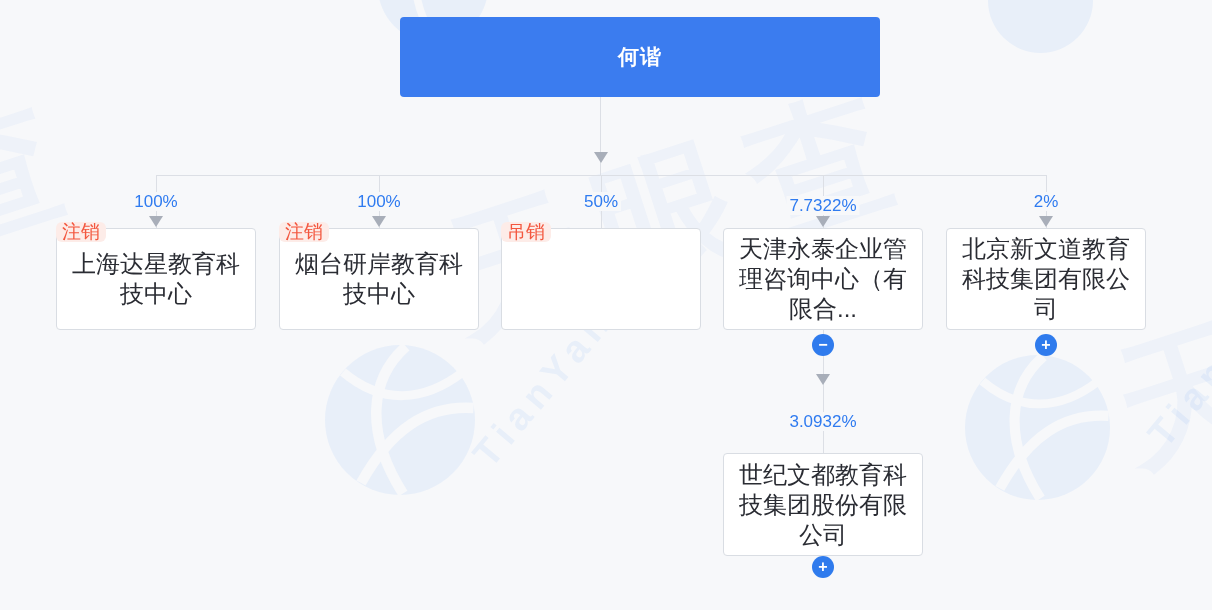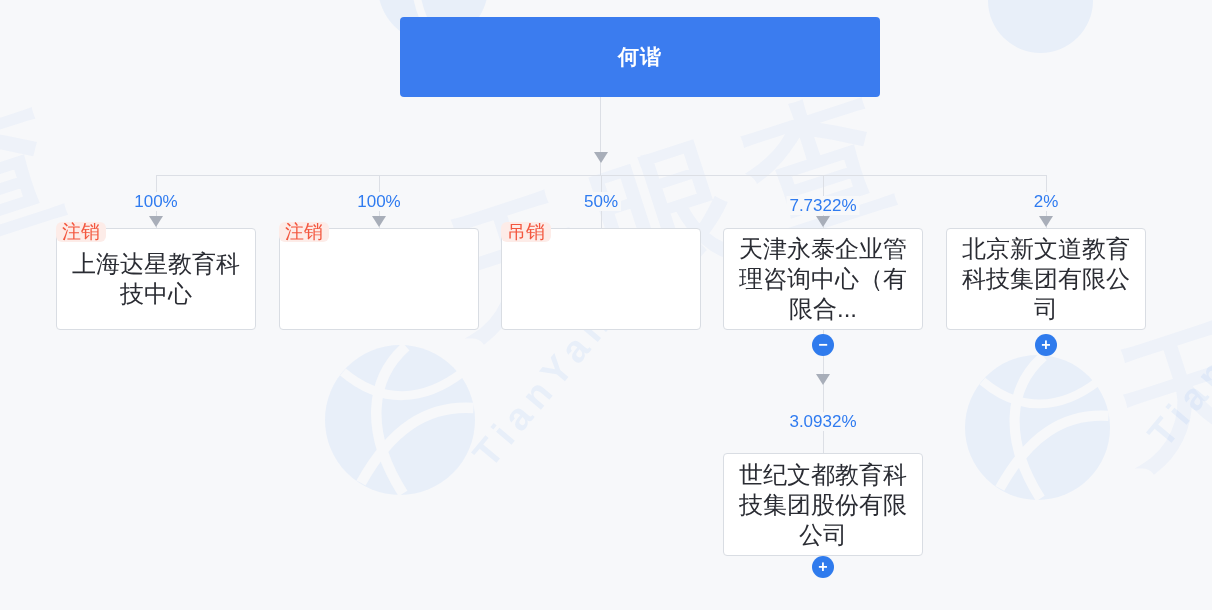--- a/index.html
+++ b/index.html
@@ -95,20 +95,21 @@
   <div class="pct" style="left:601px;  top:192px;">50%</div>
   <div class="pct" style="left:823px;  top:196px;text-align:right;">7.7322%</div>
   <div class="pct" style="left:1046px; top:192px;">2%</div>
 
   <div class="node" style="left:56px; top:228px;">
     <span class="badge">注销</span>
     <span class="name">上海达星教育科技中心</span>
   </div>
   <div class="node" style="left:279px; top:228px;">
     <span class="badge">注销</span>
+    <span class="name">烟台研岸教育科技中心</span>
   </div>
   <div class="node" style="left:501px; top:228px;padding-left:12px;">
     <span class="badge">吊销</span>
   </div>
   <div class="node" style="left:723px; top:228px;">
     <span class="name">天津永泰企业管理咨询中心（有限合...</span>
   </div>
   <div class="node" style="left:946px; top:228px;">
     <span class="name">北京新文道教育科技集团有限公司</span>
   </div>

